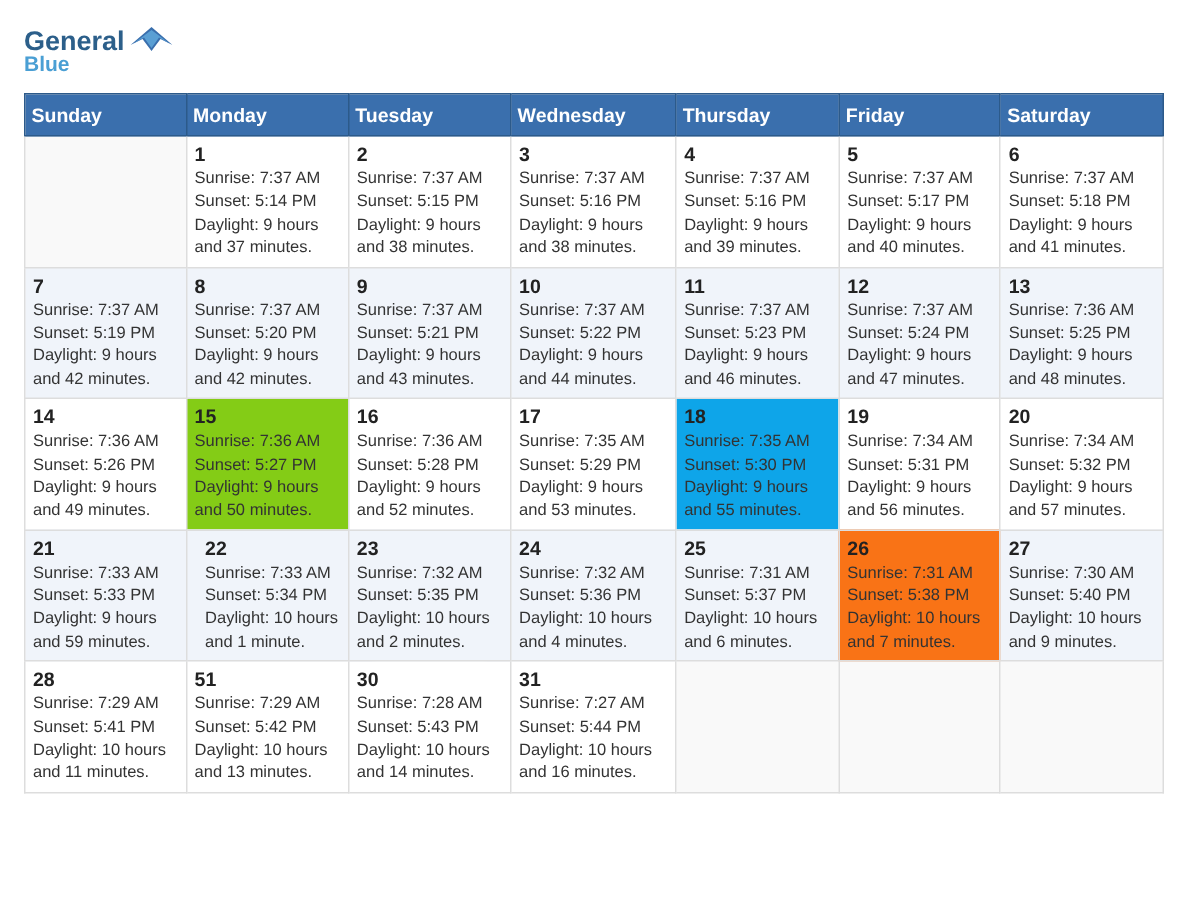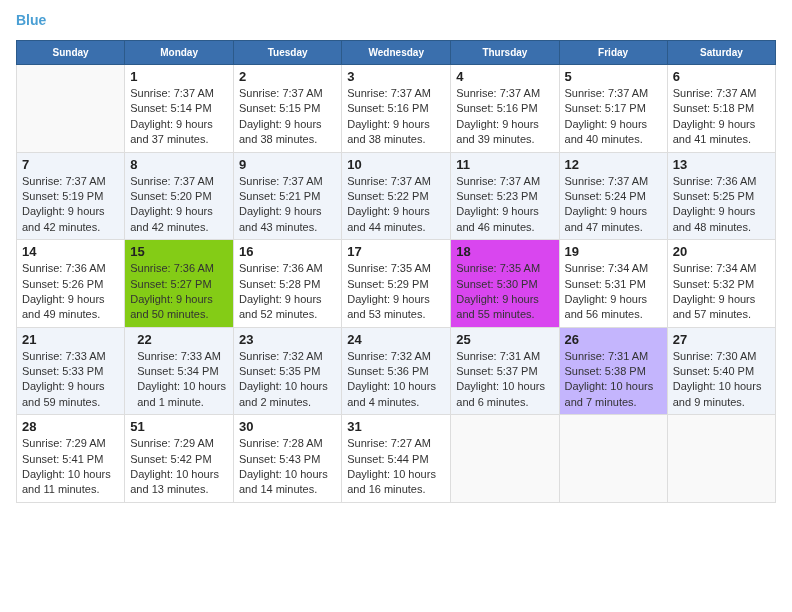--- a/index.html
+++ b/index.html
@@ -39,24 +39,24 @@
       color: #444;
     }
     .calendar {
       width: 100%;
       border-collapse: collapse;
       border: 1px solid #ccc;
     }
     .calendar th {
       background-color: #3a6fad;
       color: #fff;
-      font-size: 10px;
+      font-size: 13px;
       font-weight: bold;
       padding: 6px 4px;
-      text-align: center;
+      text-align: left;
       border: 1px solid #2c5a8a;
     }
     .calendar td {
       vertical-align: top;
       padding: 4px 5px;
       font-size: 10.5px;
       color: #333;
       border: 1px solid #ddd;
       width: 113px;
       min-height: 80px;
@@ -81,20 +81,27 @@
     }
     .empty-cell {
       background-color: #f9f9f9 !important;
     }
   </style>
 </head>
 <body>
 
 <div class="header-area">
   <div class="logo">
+    <div class="logo-row">
+      <span style="font-size:18px;font-weight:bold;color:#2c5f8a;">General</span>
+      <svg width="28" height="22" viewBox="0 0 28 22">
+        <polygon points="14,2 28,14 20,10 14,18 8,10 0,14" fill="#3a6fad"></polygon>
+        <polygon points="14,4 26,13 19,9 14,16 9,9 2,13" fill="#5a9fd4"></polygon>
+      </svg>
+    </div>
     <span style="font-size:14px;font-weight:bold;color:#4a9fd4;margin-top:-4px;">Blue</span>
   </div>
   <div class="title-area">
     <div class="month-title"></div>
     <div class="location-subtitle"></div>
   </div>
 </div>
 
 <table class="calendar">
   <thead>
@@ -176,21 +183,21 @@
           <div class="cell-content">Sunrise: 7:36 AM<br>Sunset: 5:27 PM<br>Daylight: 9 hours and 50 minutes.</div>
         </td>
         <td style="background-color: rgb(255, 255, 255);">
           <span class="day-number">16</span>
           <div class="cell-content">Sunrise: 7:36 AM<br>Sunset: 5:28 PM<br>Daylight: 9 hours and 52 minutes.</div>
         </td>
         <td style="background-color: rgb(255, 255, 255);">
           <span class="day-number">17</span>
           <div class="cell-content">Sunrise: 7:35 AM<br>Sunset: 5:29 PM<br>Daylight: 9 hours and 53 minutes.</div>
         </td>
-        <td style="background-color: #d946ef;">
+        <td style="background-color: #0ea5e9;">
           <span class="day-number">18</span>
           <div class="cell-content">Sunrise: 7:35 AM<br>Sunset: 5:30 PM<br>Daylight: 9 hours and 55 minutes.</div>
         </td>
         <td style="background-color: rgb(255, 255, 255);">
           <span class="day-number">19</span>
           <div class="cell-content">Sunrise: 7:34 AM<br>Sunset: 5:31 PM<br>Daylight: 9 hours and 56 minutes.</div>
         </td>
         <td style="background-color: rgb(255, 255, 255);">
           <span class="day-number">20</span>
           <div class="cell-content">Sunrise: 7:34 AM<br>Sunset: 5:32 PM<br>Daylight: 9 hours and 57 minutes.</div>
@@ -210,21 +217,21 @@
           <div class="cell-content">Sunrise: 7:32 AM<br>Sunset: 5:35 PM<br>Daylight: 10 hours and 2 minutes.</div>
         </td>
         <td style="background-color: rgb(240, 244, 250);">
           <span class="day-number">24</span>
           <div class="cell-content">Sunrise: 7:32 AM<br>Sunset: 5:36 PM<br>Daylight: 10 hours and 4 minutes.</div>
         </td>
         <td style="background-color: rgb(240, 244, 250);">
           <span class="day-number">25</span>
           <div class="cell-content">Sunrise: 7:31 AM<br>Sunset: 5:37 PM<br>Daylight: 10 hours and 6 minutes.</div>
         </td>
-        <td style="background-color: #c4b5fd;">
+        <td style="background-color: #f97316;">
           <span class="day-number">26</span>
           <div class="cell-content">Sunrise: 7:31 AM<br>Sunset: 5:38 PM<br>Daylight: 10 hours and 7 minutes.</div>
         </td>
         <td style="background-color: rgb(240, 244, 250);">
           <span class="day-number">27</span>
           <div class="cell-content">Sunrise: 7:30 AM<br>Sunset: 5:40 PM<br>Daylight: 10 hours and 9 minutes.</div>
         </td>
       </tr>
       <tr>
         <td style="background-color: rgb(255, 255, 255);">

